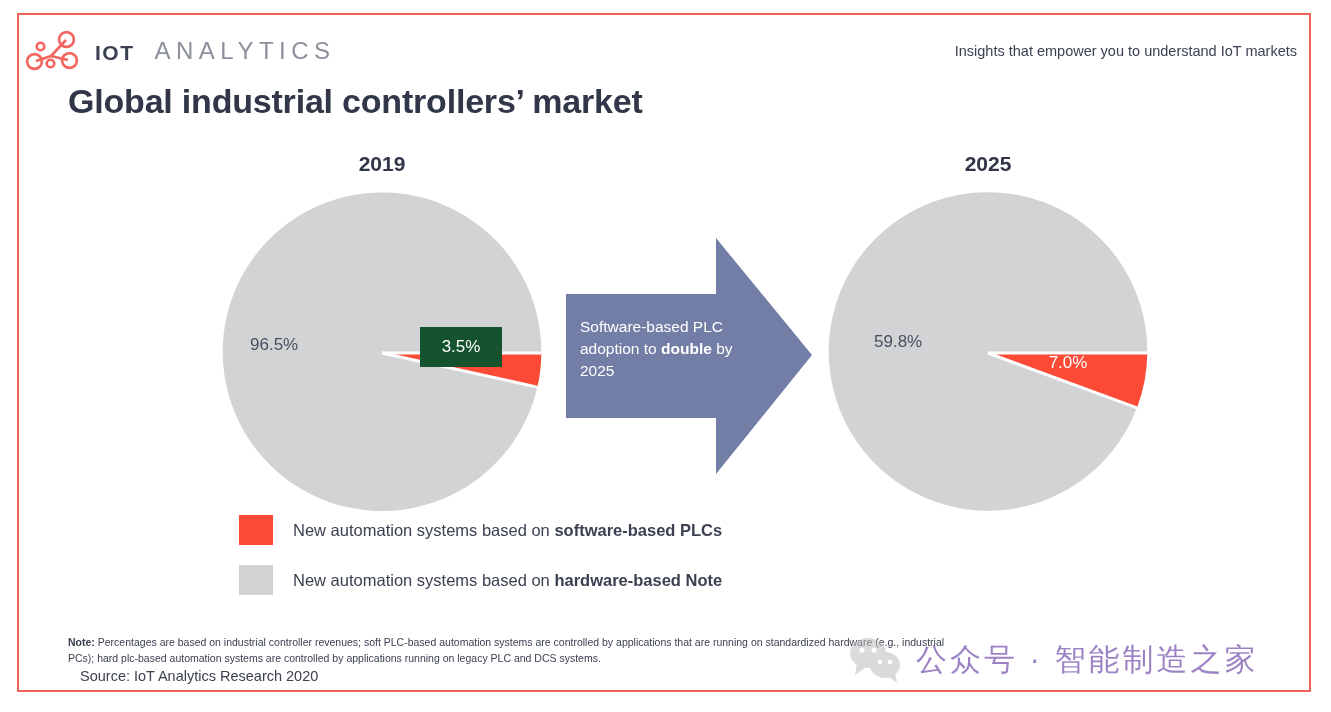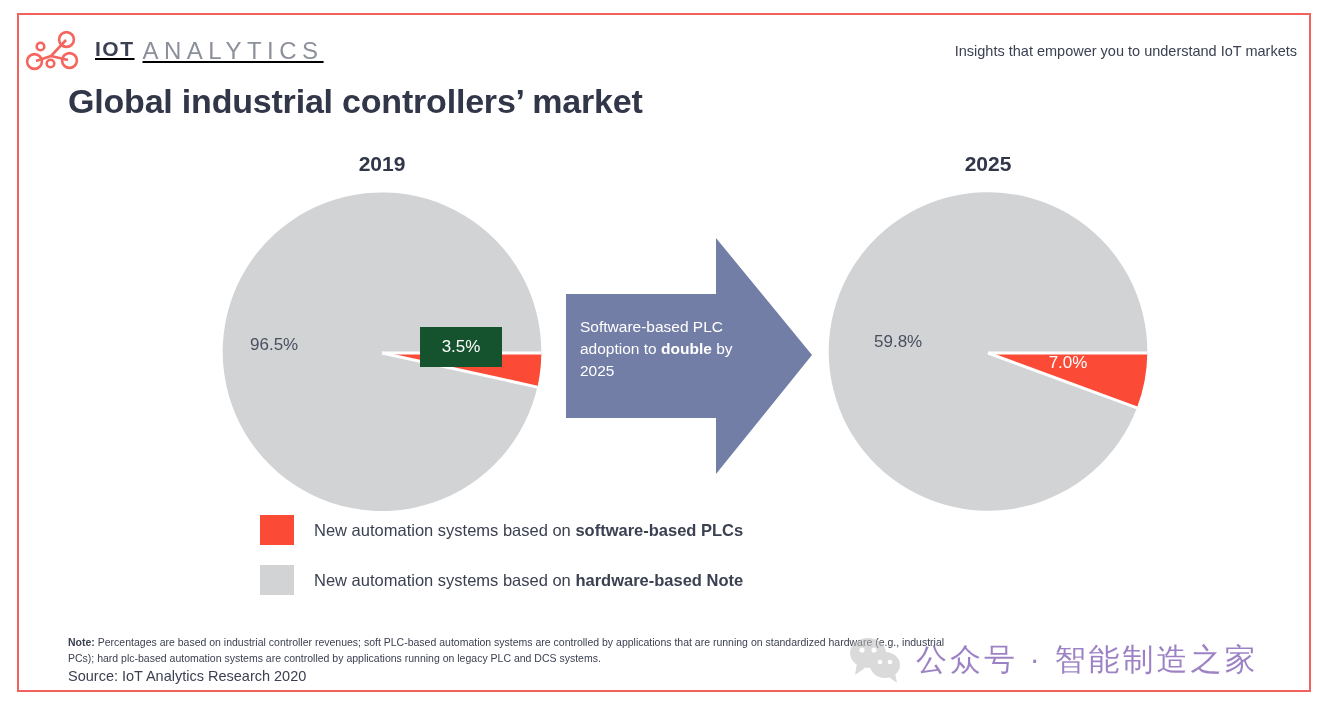--- a/index.html
+++ b/index.html
@@ -44,23 +44,22 @@
     position: absolute;
     left: 4px;
     top: 16px;
     display: flex;
     align-items: center;
     gap: 12px;
   }
   .logo-mark { width: 62px; height: 44px; display: block; }
   .logo-text {
     display: flex;
-    align-items: flex-start;
-    gap: 8px;
-    text-decoration: underline;
+    align-items: flex-end;
+    gap: 20px;
   }
   .logo-iot {
     font-size: 21px;
     font-weight: bold;
     letter-spacing: 1.5px;
     color: #3C4152;
   }
   .logo-analytics {
     font-size: 24px;
     font-weight: 400;
@@ -132,21 +131,21 @@
     width: 166px;
     font-size: 15.5px;
     line-height: 1.42;
     color: #FFFFFF;
   }
   .arrow-text b { font-weight: bold; }
 
   
   .legend {
     position: absolute;
-    left: 260px;
+    left: 239px;
     top: 512px;
   }
   .legend-row {
     display: flex;
     align-items: center;
     height: 36px;
     margin-bottom: 14px;
   }
   .legend-swatch {
     width: 34px;
@@ -167,21 +166,21 @@
     left: 68px;
     top: 634px;
     width: 900px;
     font-size: 10.5px;
     line-height: 1.55;
     color: #3C4152;
   }
   .note b { font-weight: bold; }
   .source {
     position: absolute;
-    left: 68px;
+    left: 80px;
     top: 668px;
     font-size: 14.5px;
     color: #3C4152;
   }
 
   
   .watermark {
     position: absolute;
     left: 848px;
     top: 636px;

